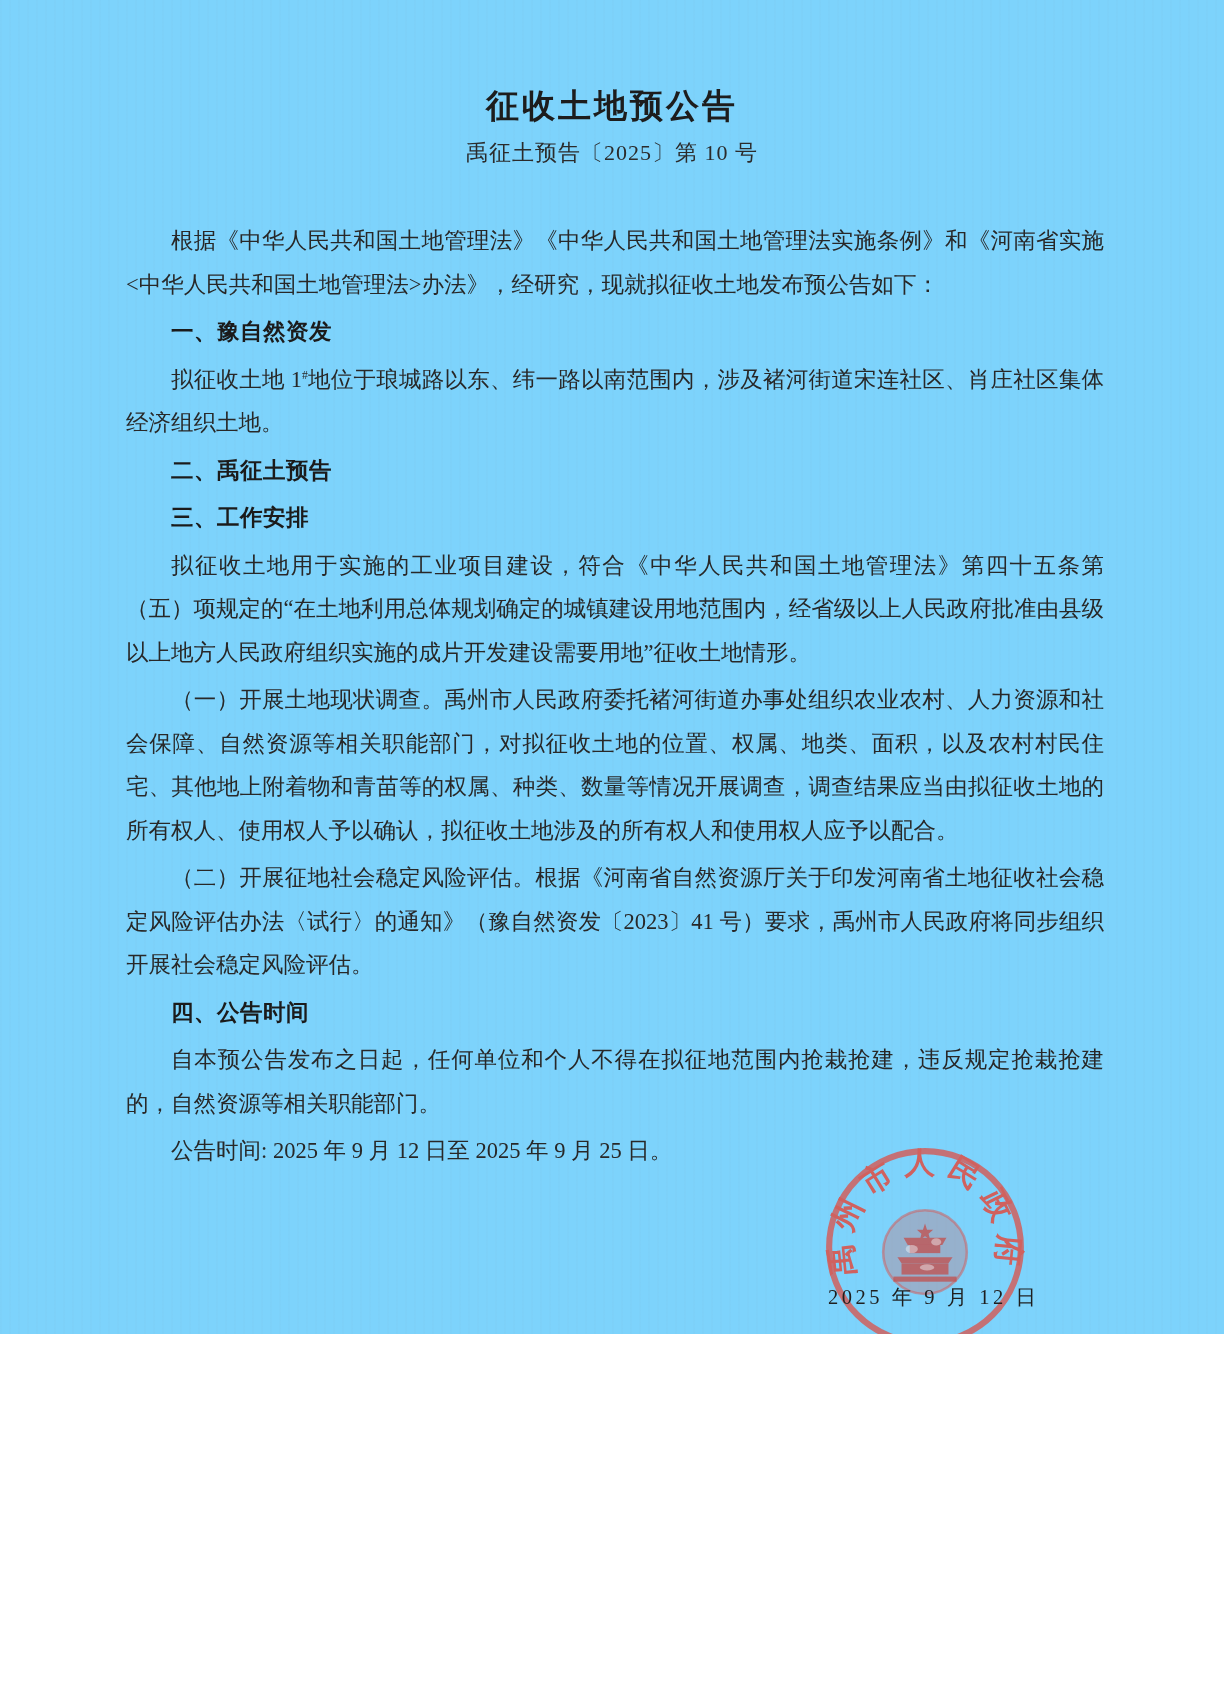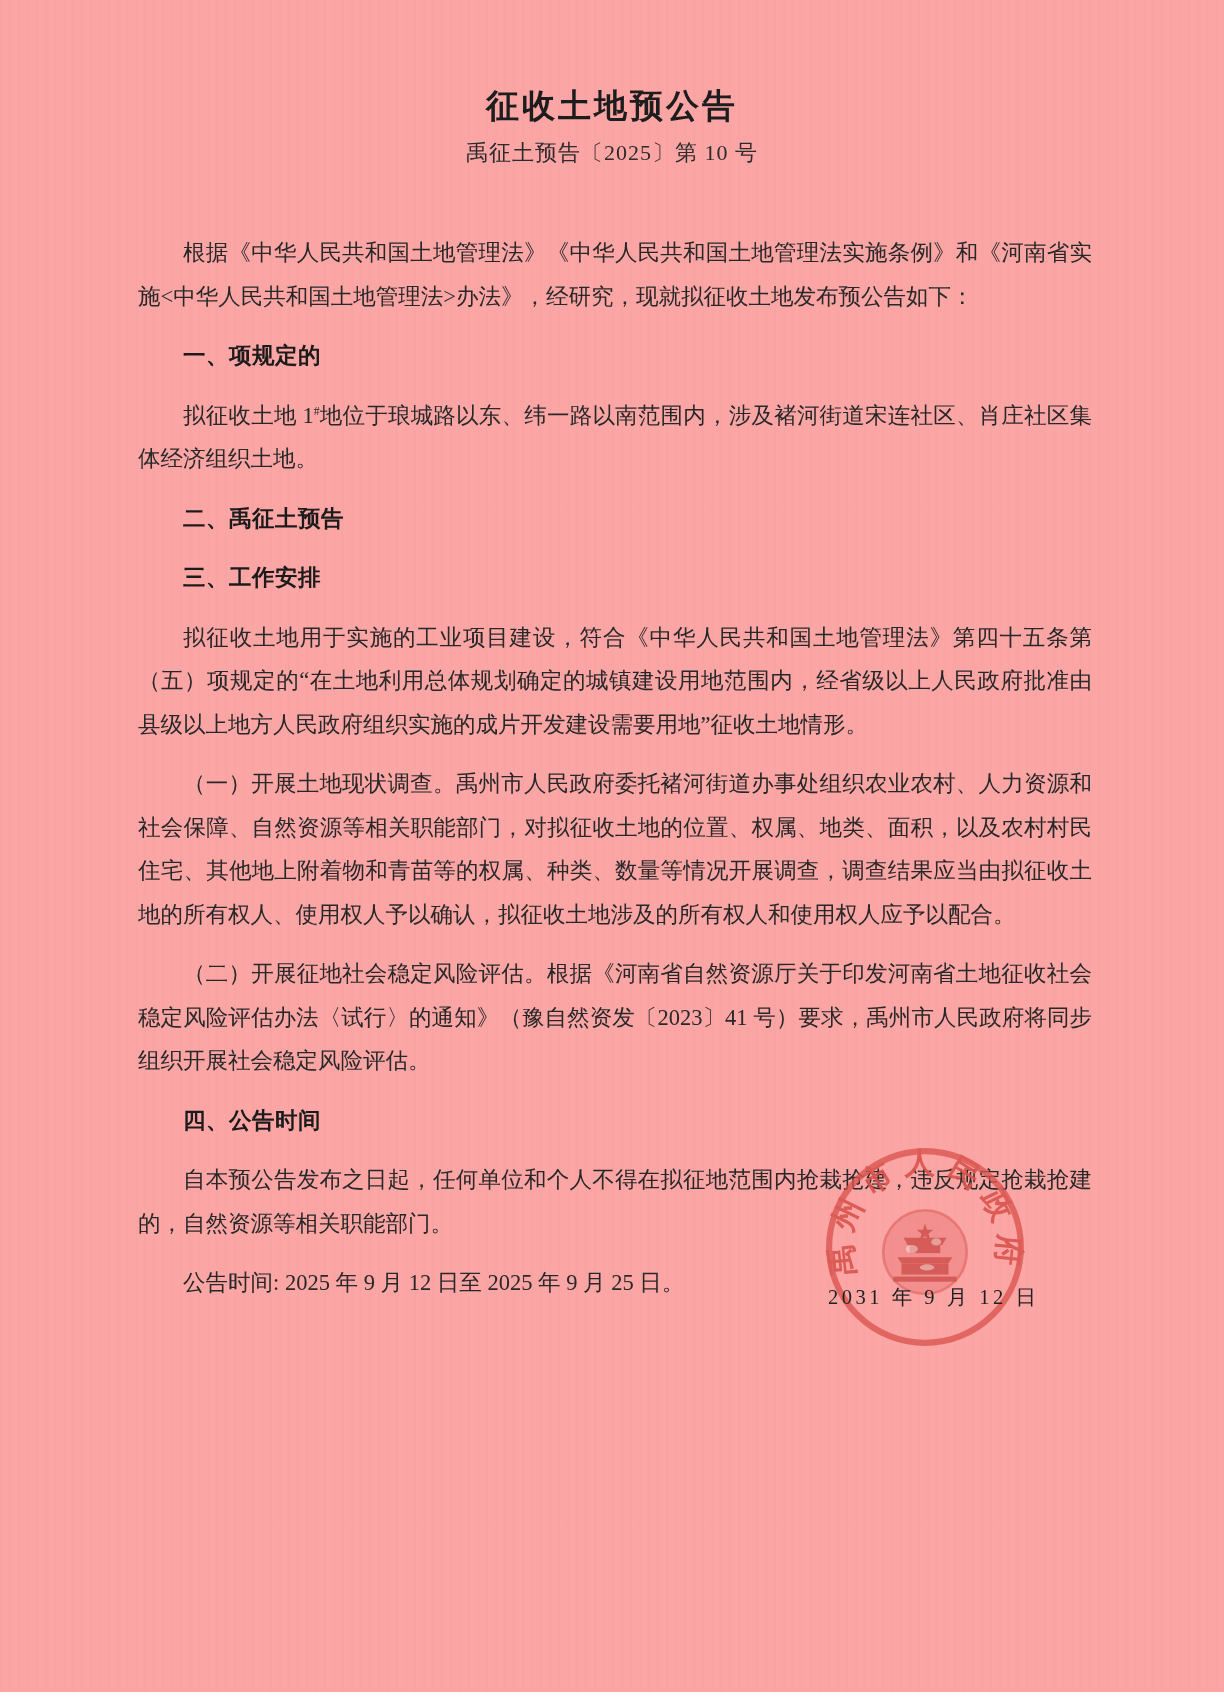--- a/index.html
+++ b/index.html
@@ -3,22 +3,22 @@
 <meta charset="utf-8">
 <style>
   html, body {
     margin: 0;
     padding: 0;
     background: #ffffff;
   }
   .page {
     position: relative;
     width: 1224px;
-    height: 1692px;
-    background: #fca5a5;
+    height: 1334px;
+    background: #7dd3fc;
     overflow: hidden;
     font-family: "Liberation Serif", "DejaVu Serif", serif;
     color: #282828;
   }
   
   .page::before {
     content: "";
     position: absolute;
     inset: 0;
     background: repeating-linear-gradient(
@@ -54,21 +54,21 @@
     position: absolute;
     left: 122px;
     top: 215px;
     width: 986px;
     font-size: 22.5px;
     line-height: 43.5px;
     text-align: justify;
     text-justify: inter-character;
   }
   .para {
-    margin: 16px;
+    margin: 4px;
     text-indent: 2em;
   }
   .heading {
     font-family: "Liberation Sans", "DejaVu Sans", sans-serif;
     font-weight: 700;
     color: #1b1b1b;
     letter-spacing: 0.5px;
   }
   .plot-sup {
     font-size: 0.52em;
@@ -105,21 +105,21 @@
 <body>
 
 <div class="page">
 
   <h1 class="doc-title">征收土地预公告</h1>
 
   <div class="doc-number">禹征土预告〔2025〕第 10 号</div>
 
   <div class="doc-body">
     <p class="para">根据《中华人民共和国土地管理法》《中华人民共和国土地管理法实施条例》和《河南省实施&lt;中华人民共和国土地管理法&gt;办法》，经研究，现就拟征收土地发布预公告如下：</p>
-    <p class="para heading">一、项规定的</p>
+    <p class="para heading">一、豫自然资发</p>
     <p class="para"><span>拟征收土地 1</span><sup class="plot-sup">#</sup><span>地位于琅城路以东、纬一路以南范围内，涉及褚河街道宋连社区、肖庄社区集体经济组织土地。</span></p>
     <p class="para heading">二、禹征土预告</p>
     <p class="para heading">三、工作安排</p>
     <p class="para">拟征收土地用于实施的工业项目建设，符合《中华人民共和国土地管理法》第四十五条第（五）项规定的“在土地利用总体规划确定的城镇建设用地范围内，经省级以上人民政府批准由县级以上地方人民政府组织实施的成片开发建设需要用地”征收土地情形。</p>
     <p class="para">（一）开展土地现状调查。禹州市人民政府委托褚河街道办事处组织农业农村、人力资源和社会保障、自然资源等相关职能部门，对拟征收土地的位置、权属、地类、面积，以及农村村民住宅、其他地上附着物和青苗等的权属、种类、数量等情况开展调查，调查结果应当由拟征收土地的所有权人、使用权人予以确认，拟征收土地涉及的所有权人和使用权人应予以配合。</p>
     <p class="para">（二）开展征地社会稳定风险评估。根据《河南省自然资源厅关于印发河南省土地征收社会稳定风险评估办法〈试行〉的通知》（豫自然资发〔2023〕41 号）要求，禹州市人民政府将同步组织开展社会稳定风险评估。</p>
     <p class="para heading">四、公告时间</p>
     <p class="para">自本预公告发布之日起，任何单位和个人不得在拟征地范围内抢栽抢建，违反规定抢栽抢建的，自然资源等相关职能部门。</p>
     <p class="para">公告时间: 2025 年 9 月 12 日至 2025 年 9 月 25 日。</p>
   </div>
@@ -155,15 +155,15 @@
           <g fill="#fcfcfb" opacity="0.45">
             <ellipse cx="88" cy="103" rx="6" ry="4"></ellipse>
             <ellipse cx="112" cy="96" rx="5" ry="3.5"></ellipse>
             <ellipse cx="103" cy="121" rx="7" ry="3"></ellipse>
           </g>
         </g>
       </g>
     </svg>
   </div>
 
-  <div class="seal-date">2031 年 9 月 12 日</div>
+  <div class="seal-date">2025 年 9 月 12 日</div>
 
 </div>
 
 </body></html>

